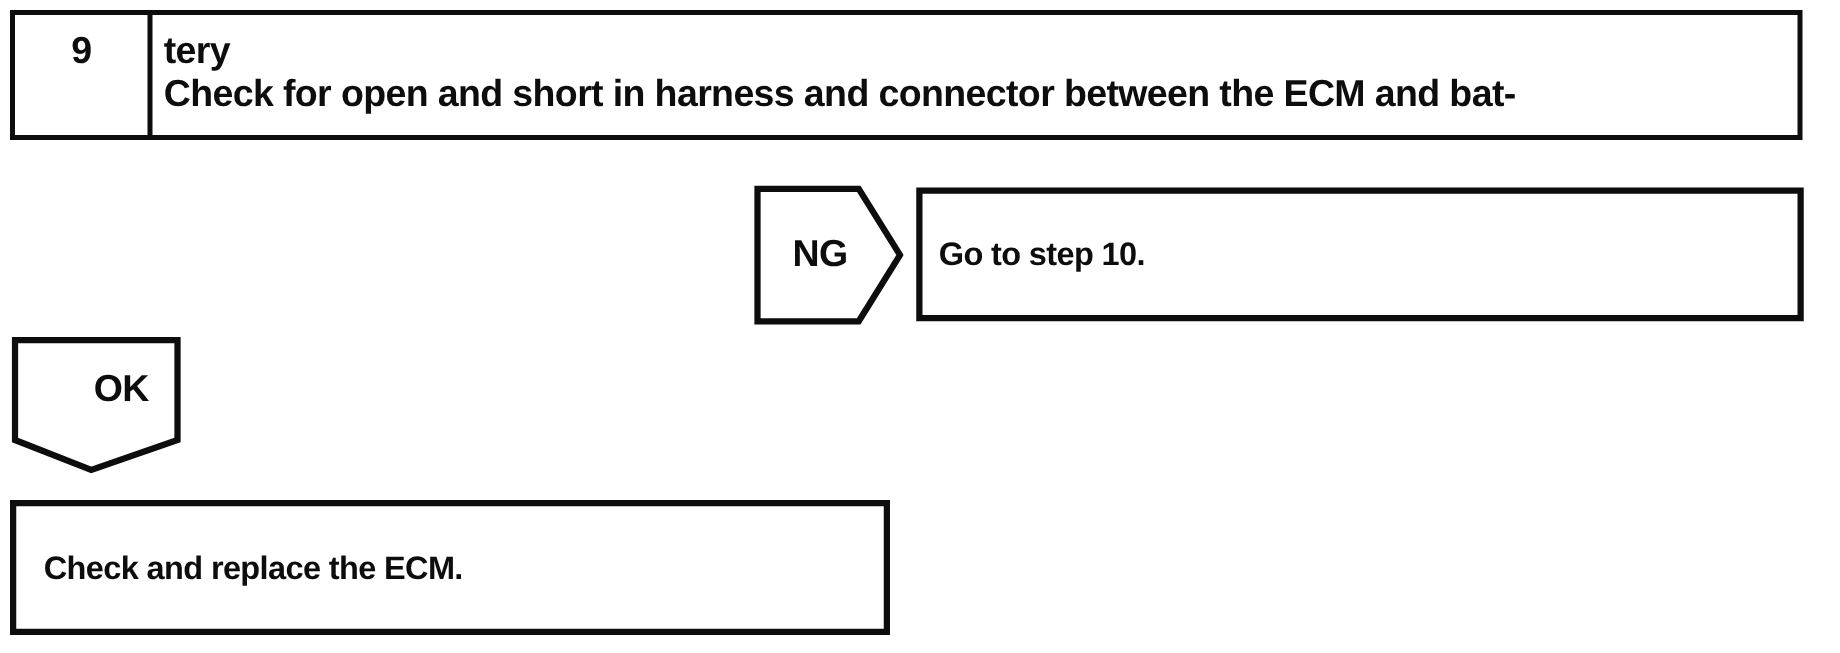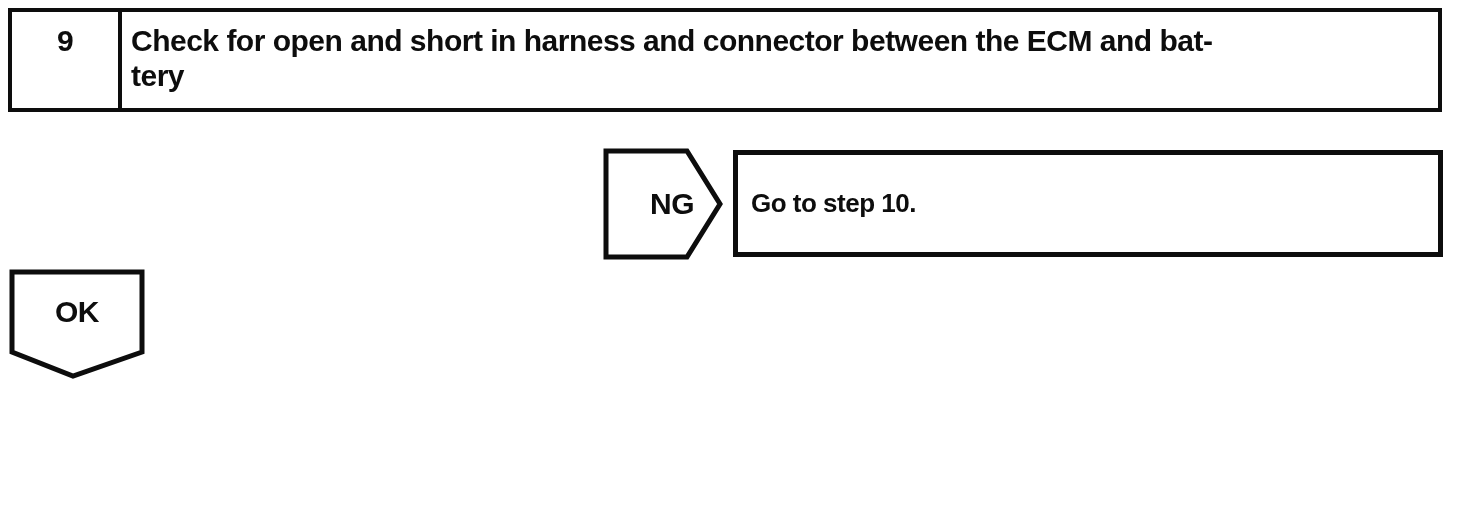--- a/index.html
+++ b/index.html
@@ -69,36 +69,37 @@
     justify-content: center;
     font-size: 30px;
   }
   .ng-connector {
     left: 603px;
     top: 148px;
     width: 120px;
     height: 112px;
   }
   .ng-connector .shape-label {
-    left: 16px;
+    left: 0;
     top: 0;
     width: 106px;
     height: 112px;
   }
   .ok-connector {
     left: 9px;
     top: 269px;
     width: 136px;
     height: 110px;
   }
   .ok-connector .shape-label {
     left: 0;
     top: 0;
     width: 136px;
     height: 86px;
+    padding-left: 20px;
   }
 
   
   .result-box {
     position: absolute;
     border: 5px solid #0d0d0d;
     box-sizing: border-box;
     display: flex;
     align-items: center;
     font-size: 26px;
@@ -120,22 +121,22 @@
   }
 </style>
 </head>
 <body>
 
 <div class="canvas">
 
   <div class="step-header">
     <div class="step-num">9</div>
     <div class="step-text">
+      <div class="line">tery</div>
       <div class="line">Check for open and short in harness and connector between the ECM and bat-</div>
-      <div class="line">tery</div>
     </div>
   </div>
 
   <div class="connector ng-connector">
     <svg width="120" height="112" viewBox="0 0 120 112">
       <polygon points="3,3 84,3 117,56 84,109 3,109" fill="#ffffff" stroke="#0d0d0d" stroke-width="5" stroke-linejoin="miter"></polygon>
     </svg>
     <div class="shape-label">NG</div>
   </div>
 
@@ -143,14 +144,17 @@
     <span>Go to step 10.</span>
   </div>
 
   <div class="connector ok-connector">
     <svg width="136" height="110" viewBox="0 0 136 110">
       <polygon points="3,3 133,3 133,83 64,107 3,83" fill="#ffffff" stroke="#0d0d0d" stroke-width="5" stroke-linejoin="miter"></polygon>
     </svg>
     <div class="shape-label">OK</div>
   </div>
 
+  <div class="result-box ok-box">
+    <span>Check and replace the ECM.</span>
+  </div>
 
 </div>
 
 </body></html>

